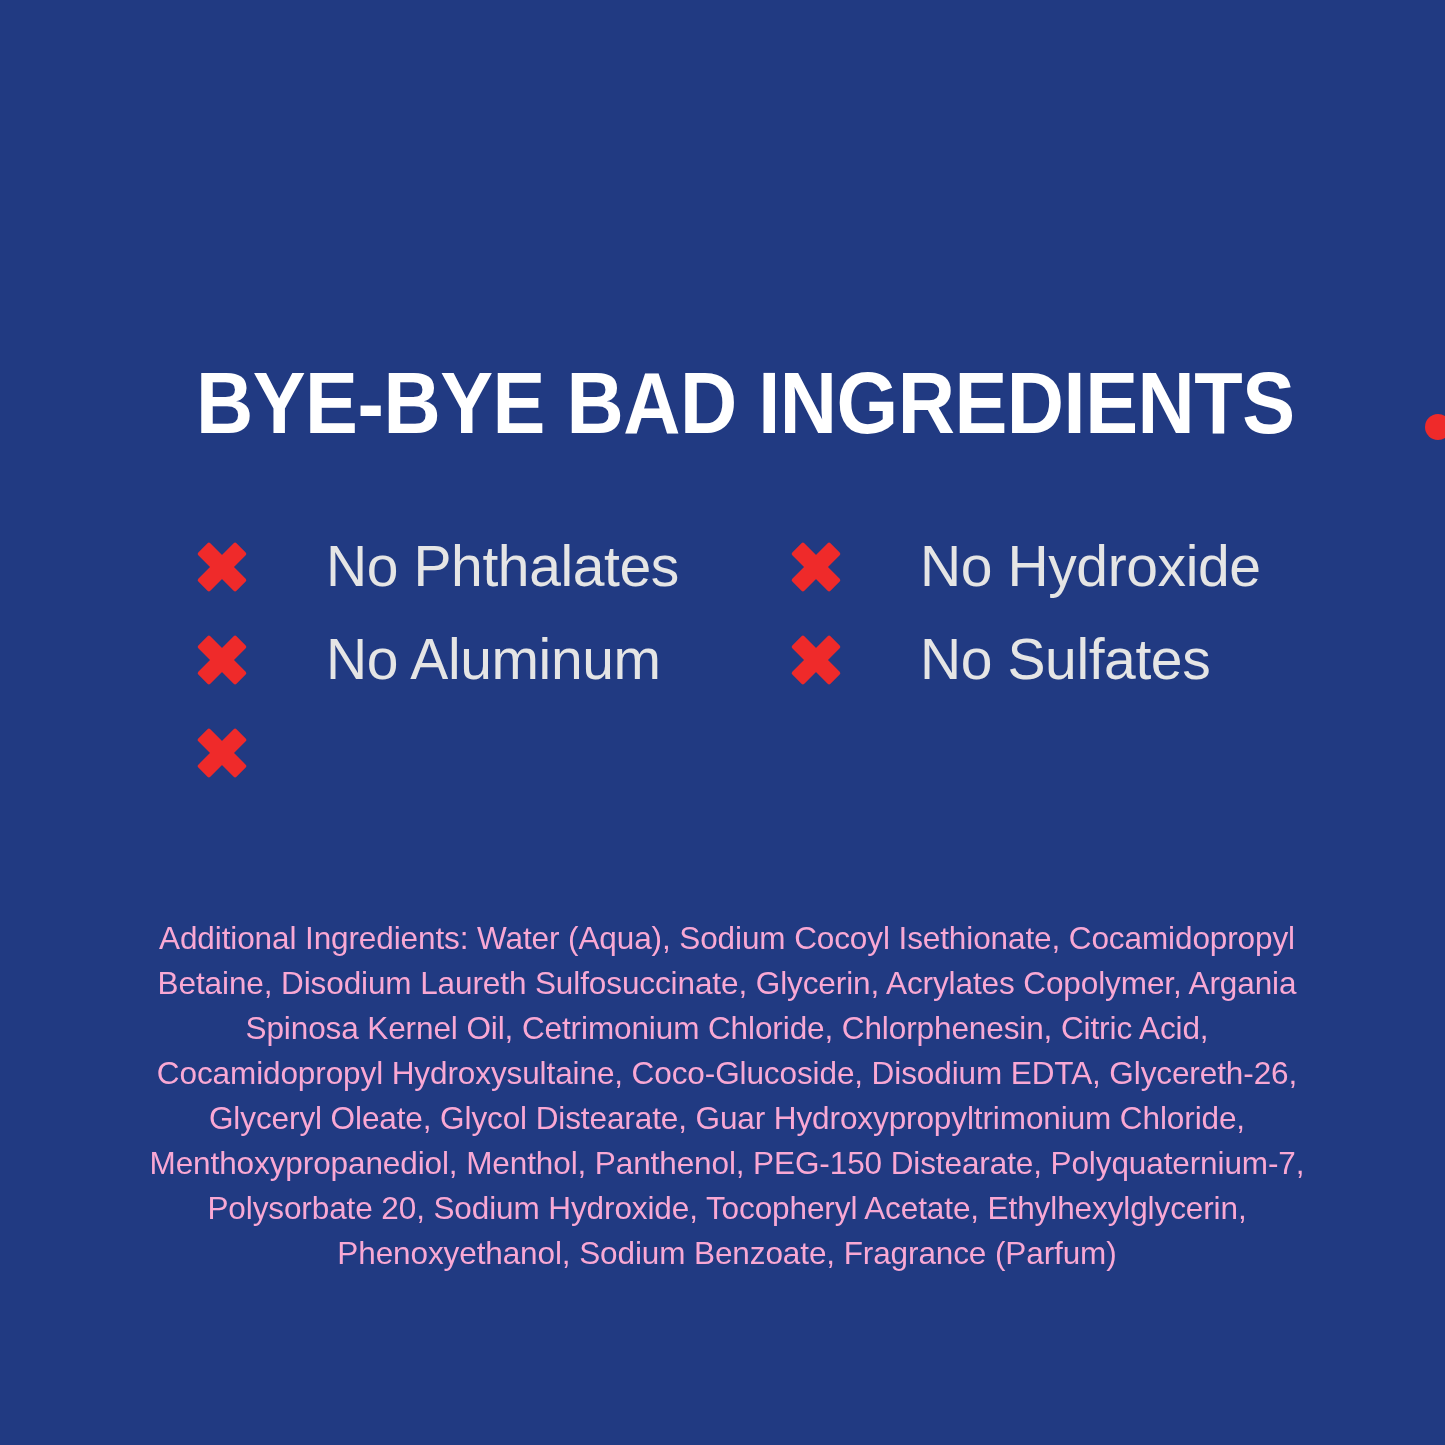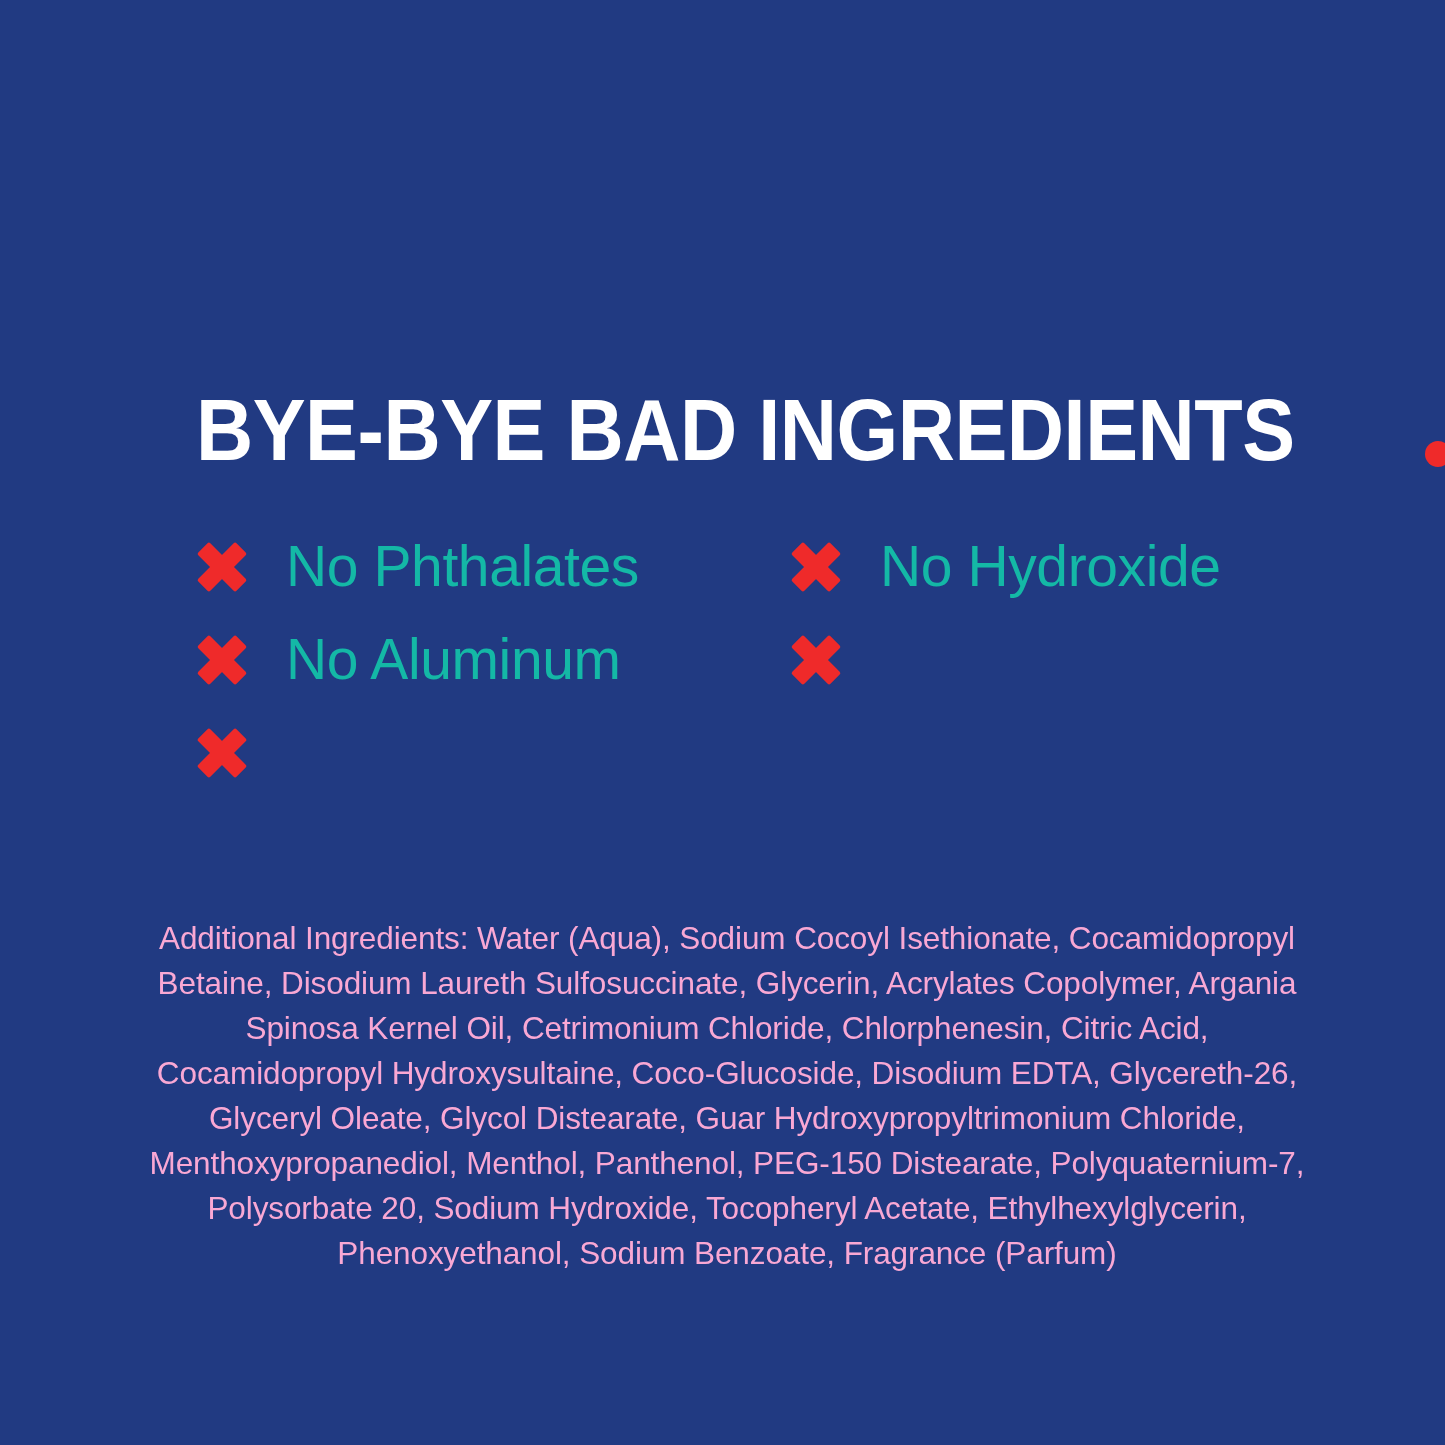--- a/index.html
+++ b/index.html
@@ -24,21 +24,20 @@
   
   .headline {
     position: absolute;
     left: 196px;
     top: 352px;
     width: 1100px;
     height: 92px;
     display: flex;
     align-items: flex-end;
     white-space: nowrap;
-    margin-top: 27px;
   }
   .headline-text {
     font-family: "Liberation Sans Narrow", "Liberation Sans", sans-serif;
     font-weight: bold;
     font-size: 88px;
     line-height: 0.92;
     letter-spacing: -0.5px;
     color: #ffffff;
     transform: scaleX(0.90);
     transform-origin: left bottom;
@@ -97,23 +96,24 @@
     transform: translate(-50%, -50%) rotate(45deg);
   }
   .claim-xicon::after {
     transform: translate(-50%, -50%) rotate(-45deg);
   }
   .claim-label {
     font-family: "Liberation Sans", sans-serif;
     font-weight: normal;
     font-size: 57px;
     line-height: 1;
-    color: #14b8a6;
+    color: #e5e5e5;
     letter-spacing: -0.4px;
     white-space: nowrap;
+    margin-left: 40px;
   }
 
   
   .ingredients {
     position: absolute;
     left: 144px;
     top: 884px;
     width: 1166px;
     text-align: center;
     font-family: "Liberation Sans", sans-serif;
@@ -149,20 +149,21 @@
       </div>
     </div>
 
     <div class="claims-col col-2">
       <div class="claim-row">
         <span class="claim-xicon"></span>
         <span class="claim-label">No Hydroxide</span>
       </div>
       <div class="claim-row">
         <span class="claim-xicon"></span>
+        <span class="claim-label">No Sulfates</span>
       </div>
     </div>
 
   </div>
 
   <p class="ingredients">Additional Ingredients: Water (Aqua), Sodium Cocoyl Isethionate, Cocamidopropyl Betaine, Disodium Laureth Sulfosuccinate, Glycerin, Acrylates Copolymer, Argania Spinosa Kernel Oil, Cetrimonium Chloride, Chlorphenesin, Citric Acid, Cocamidopropyl Hydroxysultaine, Coco-Glucoside, Disodium EDTA, Glycereth-26, Glyceryl Oleate, Glycol Distearate, Guar Hydroxypropyltrimonium Chloride, Menthoxypropanediol, Menthol, Panthenol, PEG-150 Distearate, Polyquaternium-7, Polysorbate 20, Sodium Hydroxide, Tocopheryl Acetate, Ethylhexylglycerin, Phenoxyethanol, Sodium Benzoate, Fragrance (Parfum)</p>
 
 </div>
 
 </body></html>

